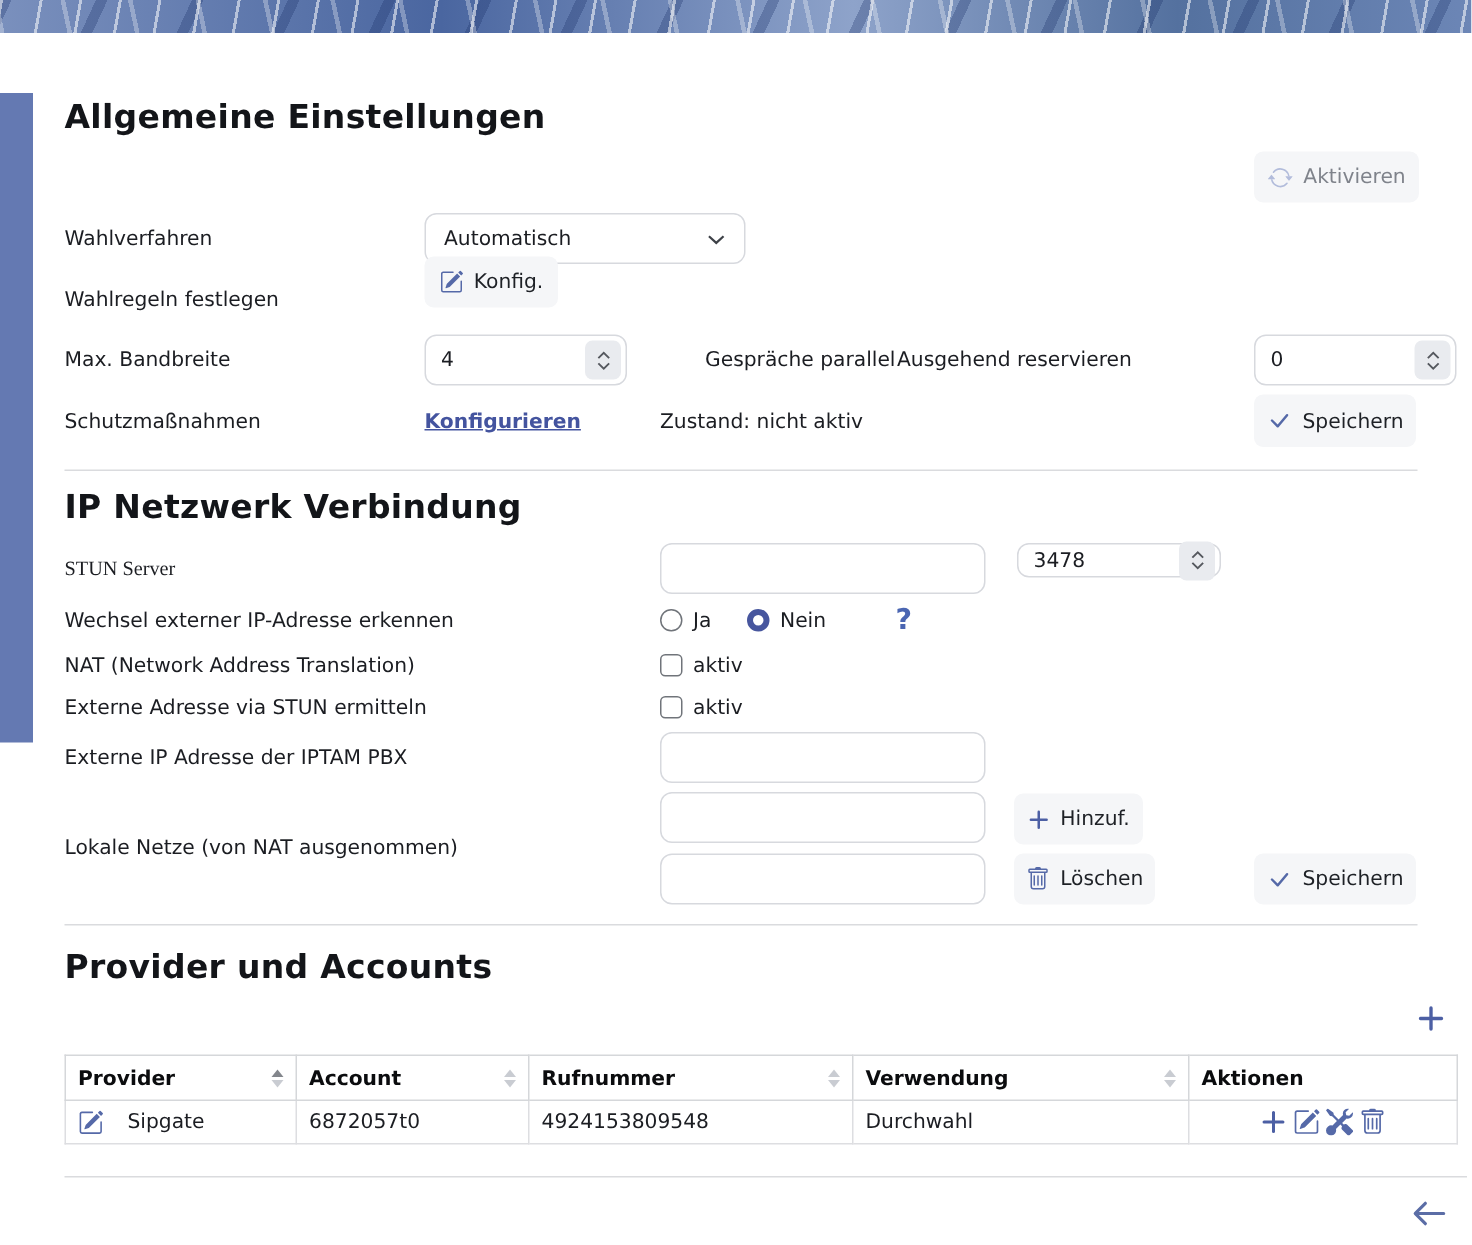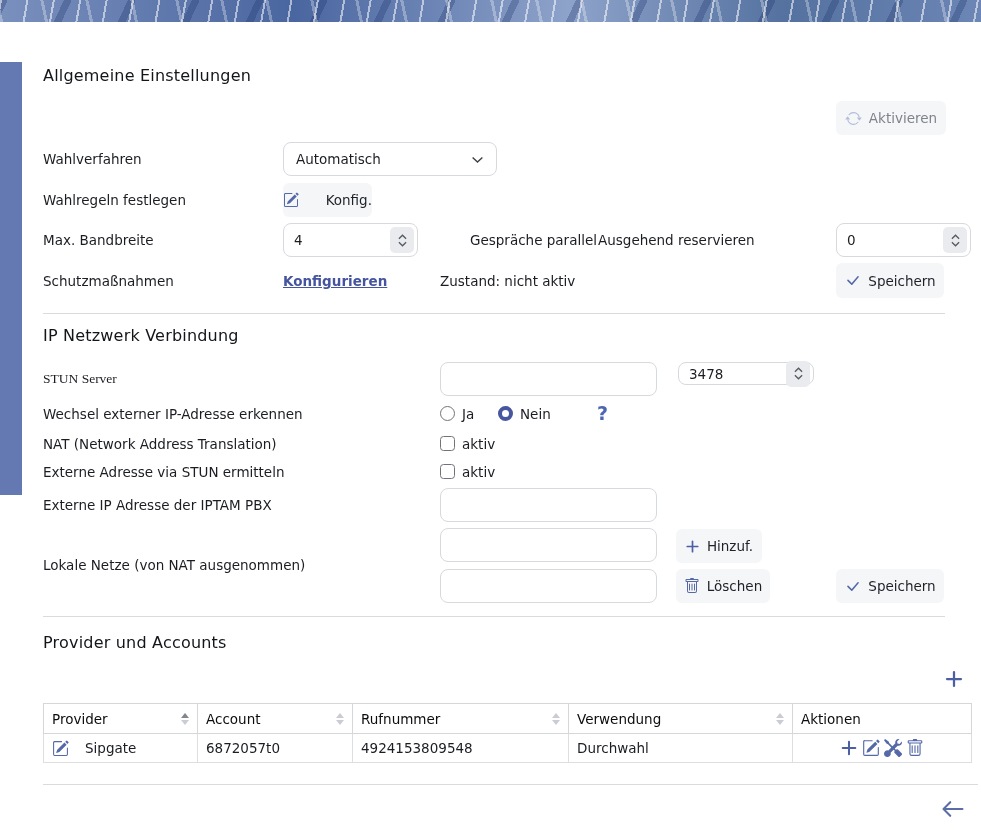--- a/index.html
+++ b/index.html
@@ -6,21 +6,21 @@
   .page{position:relative;width:981px;height:830px;background:#fff;overflow:hidden;
         font-family:"DejaVu Sans","Liberation Sans",sans-serif;color:#1b1d22;}
   .banner{position:absolute;left:0;top:0;width:981px;height:22px;
     background-color:#5f7ab0;
     background-image:
       repeating-linear-gradient(100deg, rgba(255,255,255,.55) 0 2px, rgba(255,255,255,0) 2px 26px),
       repeating-linear-gradient(78deg, rgba(255,255,255,.30) 0 3px, rgba(255,255,255,0) 3px 44px),
       repeating-linear-gradient(115deg, rgba(26,48,104,.30) 0 7px, rgba(26,48,104,0) 7px 58px),
       linear-gradient(90deg,#7a90bd,#4a66a0 30%,#8ea3ca 58%,#54719f 80%,#6c86b6);}
   .leftbar{position:absolute;left:0;top:62px;width:22px;height:433px;background:#6479b2;}
-  .h2{position:absolute;left:43px;font-size:16px;font-weight:400;color:#131519;letter-spacing:.2px;}
+  .h2{position:absolute;left:43px;font-size:22px;font-weight:700;color:#131519;letter-spacing:.2px;}
   .lbl{position:absolute;font-size:13.5px;color:#1b1d22;white-space:nowrap;}
   .divider{position:absolute;height:1px;background:#dadbde;}
   .btn{position:absolute;display:flex;align-items:center;justify-content:center;gap:7px;
        background:#f5f6f8;border:none;border-radius:6px;font-family:inherit;
        font-size:13.5px;color:#1e2126;cursor:pointer;padding:0;}
   .btn.gray{color:#7f838b;}
   .link{position:absolute;font-size:13.5px;font-weight:700;color:#44549f;
         text-decoration:underline;cursor:pointer;white-space:nowrap;}
   .tinput{position:absolute;border:1px solid #d7d9de;border-radius:8px;background:#fff;
           font-family:inherit;font-size:13.5px;color:#1b1d22;padding:0 10px;box-sizing:border-box;outline:none;}
@@ -35,21 +35,21 @@
              padding:0 12px;font-size:13.5px;box-sizing:border-box;cursor:pointer;}
   .radio{position:absolute;width:15px;height:15px;border:1.4px solid #70747a;border-radius:50%;
          background:#fff;box-sizing:border-box;cursor:pointer;}
   .radio.sel{border:4.8px solid #47569e;}
   .check{position:absolute;width:15px;height:15px;border:1.4px solid #70747a;border-radius:3.5px;
          background:#fff;box-sizing:border-box;cursor:pointer;}
   .help{position:absolute;font-size:19px;font-weight:700;color:#4b66b2;cursor:pointer;}
   .plusbig{position:absolute;cursor:pointer;}
   .ptable{position:absolute;left:43px;top:703px;border-collapse:collapse;table-layout:fixed;}
   .ptable th,.ptable td{border:1px solid #d5d7da;padding:0 8px;font-size:13.5px;box-sizing:border-box;}
-  .ptable th{height:30px;text-align:left;font-weight:400;color:#0b0c0e;}
+  .ptable th{height:30px;text-align:left;font-weight:700;color:#0b0c0e;}
   .ptable td{height:29px;border-color:#dddee1;color:#1b1d22;}
   .thflex{display:flex;align-items:center;}
   .sort{display:flex;flex-direction:column;gap:2px;margin-left:auto;cursor:pointer;}
   .sort i{display:block;width:0;height:0;border-left:4.5px solid transparent;border-right:4.5px solid transparent;}
   .sort .up{border-bottom:5.5px solid #c9ccd2;}
   .sort .dn{border-top:5.5px solid #c9ccd2;}
   .sort.active .up{border-bottom-color:#83868c;}
   .cellflex{display:flex;align-items:flex-start;gap:16px;}
   .actions{display:flex;align-items:center;justify-content:center;gap:4px;}
   .actions svg{cursor:pointer;}
@@ -76,21 +76,21 @@
 
   <div class="lbl" style="left:43px;top:151px;">Wahlverfahren</div>
   <div class="selectbox" style="left:283px;top:142px;width:214px;height:34px;">
     <span>Automatisch</span>
     <svg width="13" height="13" viewBox="0 0 16 16" fill="none" stroke="#3e4248" stroke-width="1.8">
       <path d="M2 5.5 8 11l6-5.5"></path>
     </svg>
   </div>
 
   <div class="lbl" style="left:43px;top:192px;">Wahlregeln festlegen</div>
-  <button class="btn" style="left:283px;top:183px;width:89px;height:34px;justify-content:space-between;">
+  <button class="btn" style="left:283px;top:171px;width:89px;height:34px;">
     <svg width="16" height="16" viewBox="0 0 16 16" fill="#5569a8">
       <path d="M15.502 1.94a.5.5 0 0 1 0 .706L14.459 3.69l-2-2L13.502.646a.5.5 0 0 1 .707 0l1.293 1.293zm-1.75 2.456-2-2L4.939 9.21a.5.5 0 0 0-.121.196l-.805 2.414a.25.25 0 0 0 .316.316l2.414-.805a.5.5 0 0 0 .196-.12l6.813-6.814z"></path>
       <path d="M1 13.5A1.5 1.5 0 0 0 2.5 15h11a1.5 1.5 0 0 0 1.5-1.5v-6a.5.5 0 0 0-1 0v6a.5.5 0 0 1-.5.5h-11a.5.5 0 0 1-.5-.5v-11a.5.5 0 0 1 .5-.5H9a.5.5 0 0 0 0-1H2.5A1.5 1.5 0 0 0 1 2v11.5z"></path>
     </svg>
     <span>Konfig.</span>
   </button>
 
   <div class="lbl" style="left:43px;top:232px;">Max. Bandbreite</div>
   <div class="numwrap" style="left:283px;top:223px;width:135px;height:34px;">
     <input type="text" value="4" style="">

